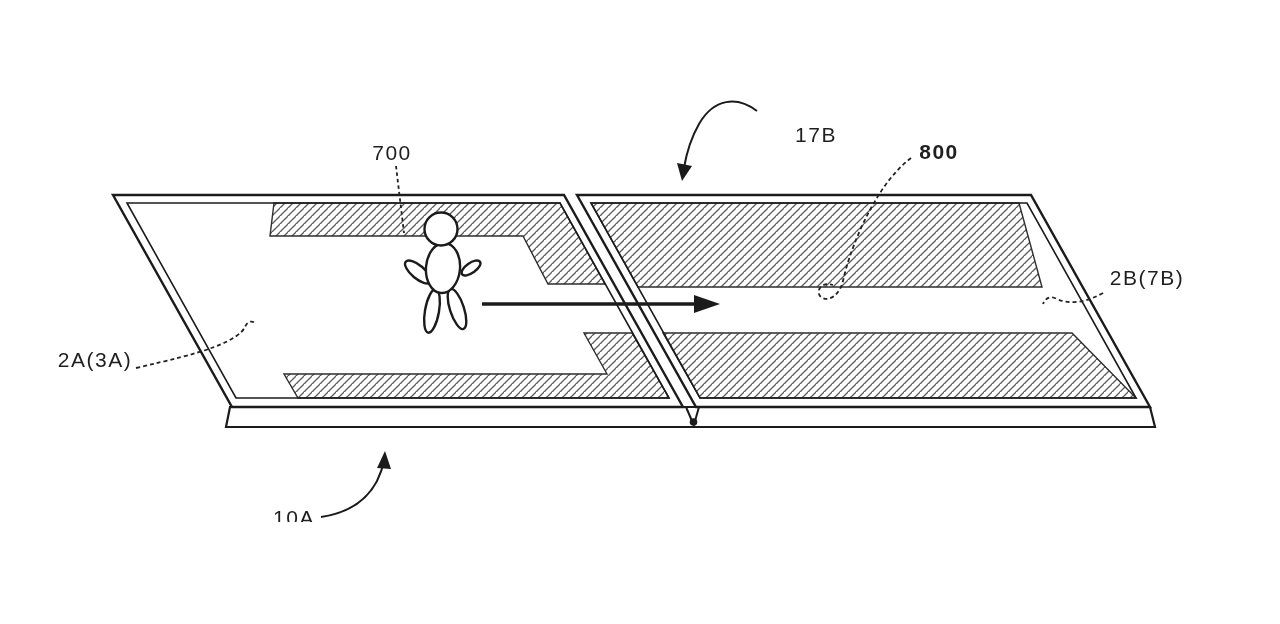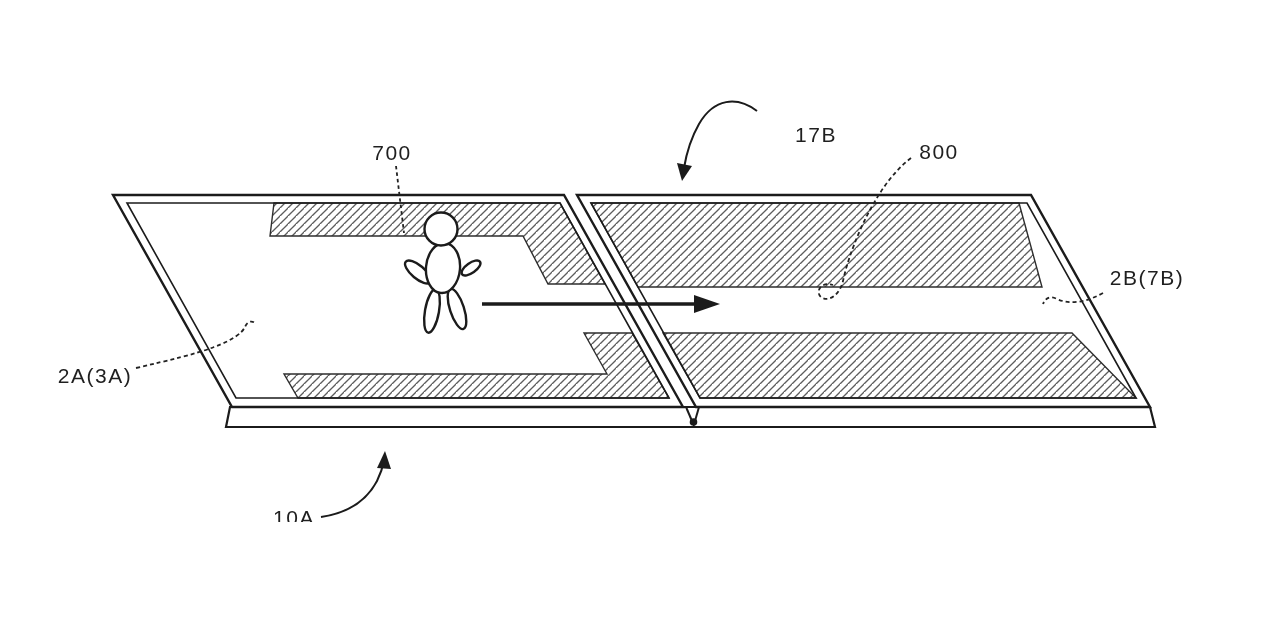--- a/index.html
+++ b/index.html
@@ -8,23 +8,23 @@
     overflow:hidden;font-family:"Liberation Sans",sans-serif;
   }
   .fig-svg{position:absolute;left:0;top:0;}
   .ref-label{
     position:absolute;transform:translateX(-50%);
     font-size:21px;letter-spacing:1.5px;color:#1f1f1f;
     white-space:nowrap;user-select:none;
   }
   .lbl-700 {left:392px; top:141px;}
   .lbl-10b {left:816px; top:123px;}
-  .lbl-800 {left:939px; top:140px;}
+  .lbl-800 {left:939px; top:140px;font-weight:bold;}
   .lbl-2b3b{left:1147px;top:266px;}
-  .lbl-2a3a{left:95px;  top:364px;text-align:center;}
+  .lbl-2a3a{left:95px;  top:348px;text-align:center;}
   .lbl-10a {left:294px; top:506px;text-align:center;}
 </style>
 </head>
 <body>
 
 <div class="stage">
 
   <svg class="fig-svg" width="1280" height="624" viewBox="0 0 1280 624">
     <defs>
       <pattern id="hatch" width="8" height="8" patternUnits="userSpaceOnUse">

